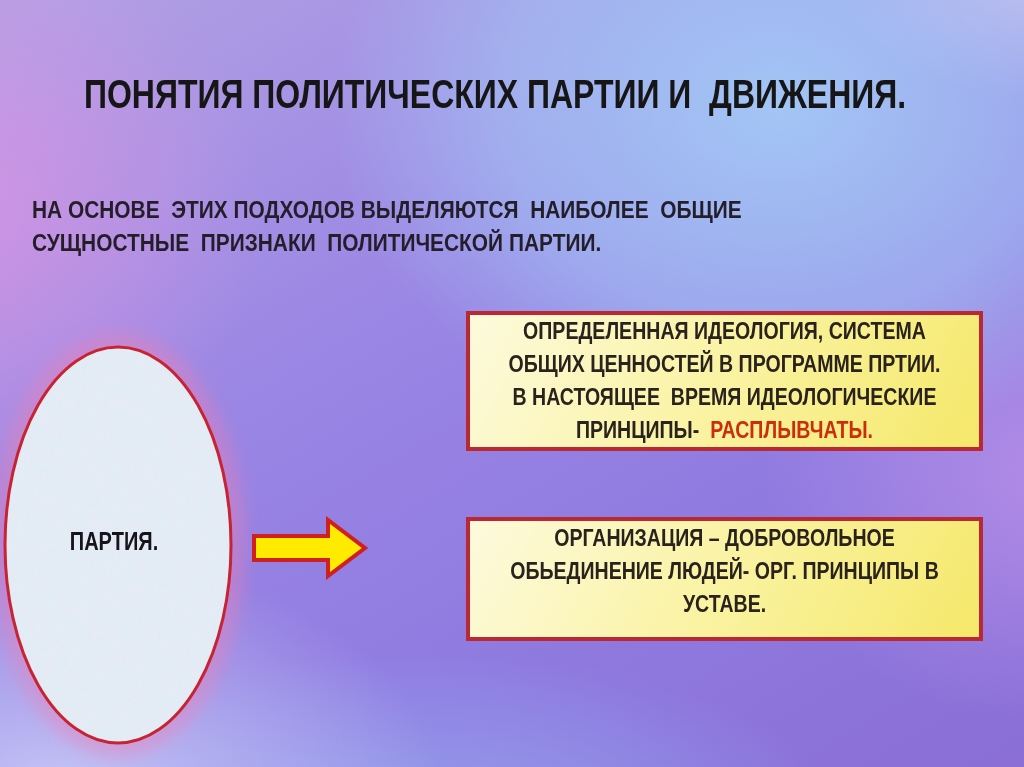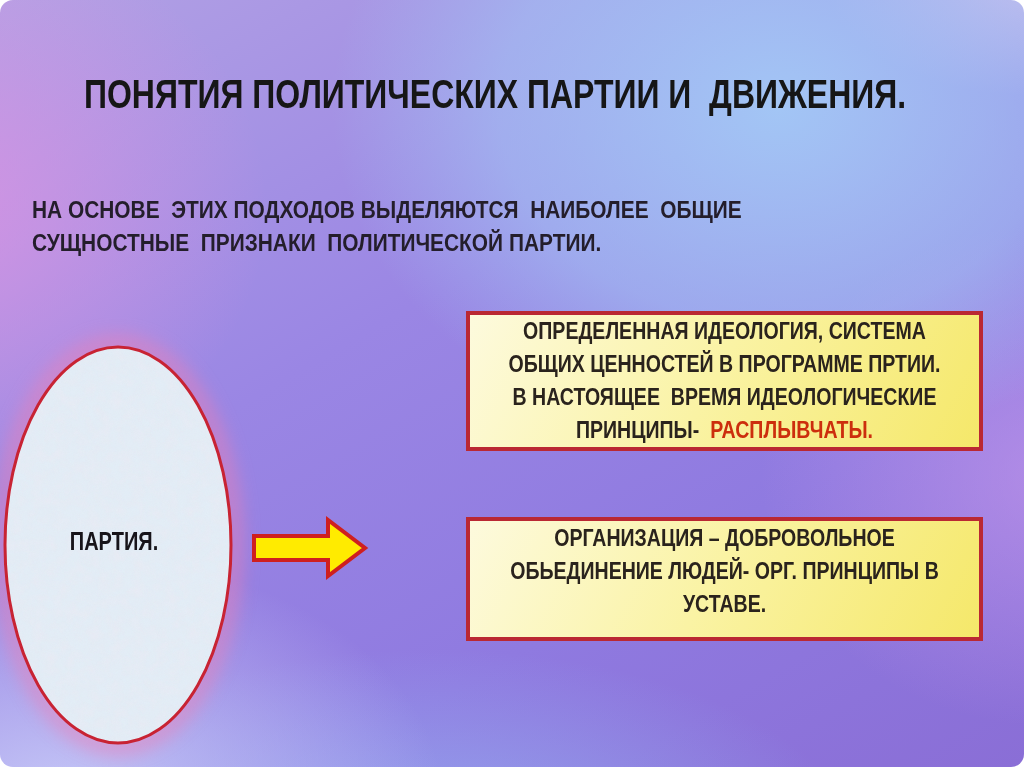--- a/index.html
+++ b/index.html
@@ -9,21 +9,20 @@
     width:1024px;height:767px;
     overflow:hidden;
     background:
       radial-gradient(ellipse 620px 480px at 76% 14%, rgba(163,201,246,0.95) 0%, rgba(163,201,246,0.55) 45%, rgba(163,201,246,0) 72%),
       radial-gradient(ellipse 300px 170px at 101% -3%, rgba(236,188,230,0.85) 0%, rgba(236,188,230,0) 70%),
       radial-gradient(ellipse 470px 410px at -6% 27%, rgba(224,146,226,0.75) 0%, rgba(224,146,226,0) 70%),
       radial-gradient(ellipse 560px 360px at 6% 104%, rgba(200,203,248,0.95) 0%, rgba(200,203,248,0) 68%),
       radial-gradient(ellipse 620px 300px at 42% 112%, rgba(150,176,242,0.85) 0%, rgba(150,176,242,0) 70%),
       radial-gradient(ellipse 420px 360px at 103% 62%, rgba(208,158,238,0.55) 0%, rgba(208,158,238,0) 70%),
       linear-gradient(150deg, #b2a1e4 0%, #9a86e4 40%, #8f7ae0 70%, #8a6ed6 100%);
-    border-radius: 13px;
   }
   .pre{white-space:pre;}
   #title{
     position:absolute;left:84px;top:71px;
     font-size:41px;font-weight:bold;color:#161616;
     letter-spacing:0px;
     transform:scaleX(0.78);transform-origin:0 50%;
   }
   #intro{
     position:absolute;left:32px;top:193px;

